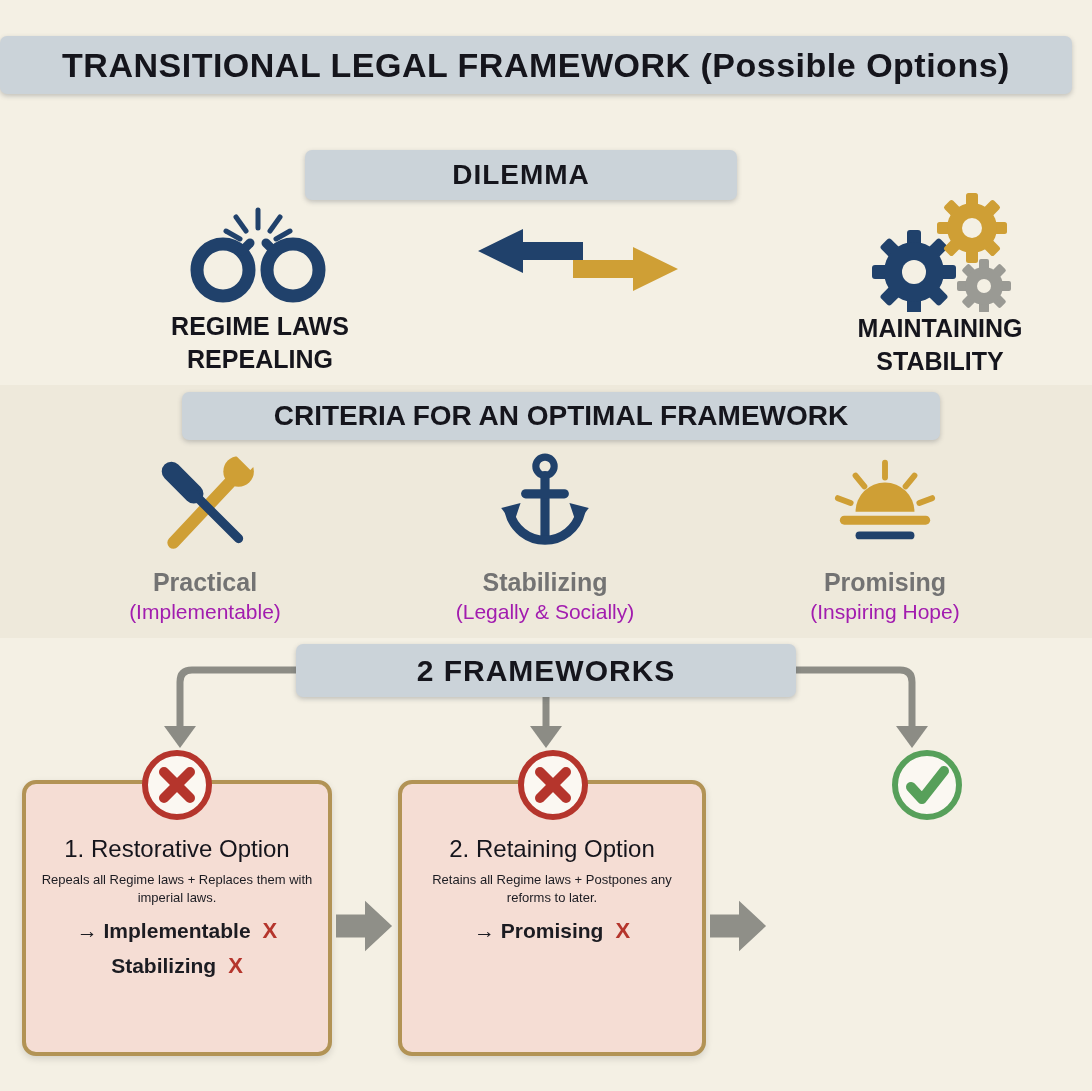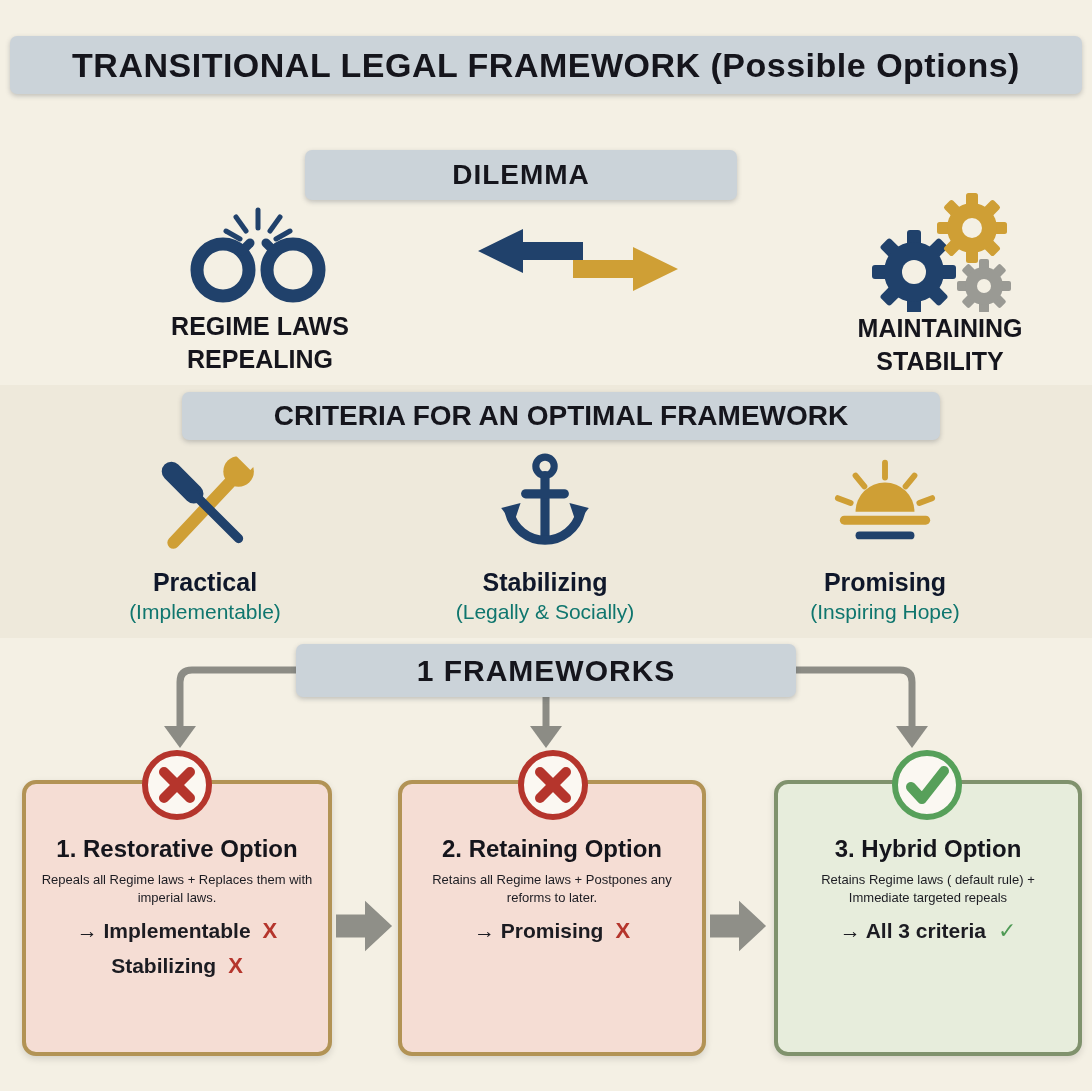--- a/index.html
+++ b/index.html
@@ -1,51 +1,51 @@
 <!DOCTYPE html>
 <html><head>
 <meta charset="utf-8">
 <style>
   html,body{margin:0;padding:0;}
   body{width:1092px;height:1091px;background:#f4f0e4;font-family:"Liberation Sans","DejaVu Sans",sans-serif;color:#1a1a1a;}
   .page{position:relative;width:1092px;height:1091px;overflow:hidden;background:#f4f0e4;}
 
   .banner{position:absolute;display:flex;align-items:center;justify-content:center;background:#cbd3d9;border-radius:7px;box-shadow:0 2px 5px rgba(60,70,80,.28);font-weight:bold;color:#15151c;}
-  .title-banner{left:10px;top:36px;width:1072px;height:58px;font-size:34px;letter-spacing:.5px;}
+  .title-banner{left:0;top:36px;width:1072px;height:58px;font-size:34px;letter-spacing:.5px;}
   .dilemma-banner{left:305px;top:150px;width:432px;height:50px;font-size:28px;letter-spacing:1px;}
   .criteria-band{position:absolute;left:0;top:385px;width:1092px;height:253px;background:#eee9db;}
   .criteria-banner{left:168px;top:392px;width:758px;height:48px;font-size:28px;margin-left:14px;}
   .frameworks-banner{left:296px;top:644px;width:500px;height:53px;font-size:30px;z-index:2;letter-spacing:1px;}
 
   .icon{position:absolute;}
   .dilemma-label{position:absolute;text-align:center;font-weight:bold;font-size:25px;line-height:1.32;color:#15151c;}
   .dl-left{left:105px;top:310px;width:310px;}
   .dl-right{left:790px;top:312px;width:300px;}
 
   .criterion{position:absolute;top:446px;width:300px;text-align:center;}
   .crit-icon{height:118px;display:flex;align-items:center;justify-content:center;}
-  .crit-title{font-size:25px;font-weight:bold;margin-top:4px;color:#0f172a;}
-  .crit-sub{font-size:21px;margin-top:3px;color:#0f766e;}
+  .crit-title{font-size:25px;font-weight:bold;margin-top:4px;color:#737373;}
+  .crit-sub{font-size:21px;margin-top:3px;color:#a21caf;}
   .c1{left:55px;} .c2{left:395px;} .c3{left:735px;}
 
   .connector{position:absolute;left:0;top:640px;width:1092px;height:120px;z-index:1;}
 
   .option-box{position:absolute;top:780px;height:276px;border-radius:14px;border:4px solid;box-sizing:border-box;text-align:center;padding:50px 14px 8px;box-shadow:0 3px 7px rgba(0,0,0,.13);overflow:hidden;z-index:2;}
   .option-red{background:#f5ddd4;border-color:#b29355;}
   .option-green{background:#e7eddc;border-color:#80926d;}
   .box1{left:22px;width:310px;}
   .box2{left:398px;width:308px;}
   .box3{left:774px;width:308px;}
 
   .badge{position:absolute;width:78px;height:78px;z-index:3;}
   .badge1{left:138px;top:746px;}
   .badge2{left:514px;top:746px;}
   .badge3{left:888px;top:746px;}
 
-  .option-title{font-weight:bold;font-size:24px;line-height:1.25;margin-bottom:7px;color:#15151c;}
+  .option-title{font-weight:normal;font-size:24px;line-height:1.25;margin-bottom:7px;color:#15151c;}
   .option-body{font-size:13px;line-height:1.42;color:#1c1c22;}
   .option-results{margin-top:10px;font-size:21px;font-weight:600;color:#1c1c22;}
   .result-line{margin-top:9px;}
   .mark{font-weight:bold;margin-left:12px;font-size:22px;}
   .mark-x{color:#b5352c;}
   .mark-check{color:#4f9a55;}
 
   .flow-arrow{position:absolute;top:898px;width:58px;height:56px;z-index:2;}
   .fa1{left:336px;} .fa2{left:710px;}
 </style>
@@ -174,21 +174,21 @@
 
   <svg class="connector" viewBox="0 0 1092 120">
     <path d="M310 30 H192 Q180 30 180 42 V86" fill="none" stroke="#8c8c85" stroke-width="7" stroke-linecap="round"></path>
     <polygon points="164,86 196,86 180,108" fill="#8c8c85"></polygon>
     <path d="M782 30 H900 Q912 30 912 42 V86" fill="none" stroke="#8c8c85" stroke-width="7" stroke-linecap="round"></path>
     <polygon points="896,86 928,86 912,108" fill="#8c8c85"></polygon>
     <path d="M546 57 V86" fill="none" stroke="#8c8c85" stroke-width="7" stroke-linecap="round"></path>
     <polygon points="530,86 562,86 546,108" fill="#8c8c85"></polygon>
   </svg>
 
-  <div class="banner frameworks-banner">1 FRAMEWORKS</div>
+  <div class="banner frameworks-banner">2 FRAMEWORKS</div>
 
   <svg class="badge badge1" viewBox="0 0 78 78">
     <circle cx="39" cy="39" r="32" fill="#fbf8f2" stroke="#b5352c" stroke-width="6"></circle>
     <line x1="26" y1="26" x2="52" y2="52" stroke="#b5352c" stroke-width="10" stroke-linecap="round"></line>
     <line x1="52" y1="26" x2="26" y2="52" stroke="#b5352c" stroke-width="10" stroke-linecap="round"></line>
   </svg>
   <svg class="badge badge2" viewBox="0 0 78 78">
     <circle cx="39" cy="39" r="32" fill="#fbf8f2" stroke="#b5352c" stroke-width="6"></circle>
     <line x1="26" y1="26" x2="52" y2="52" stroke="#b5352c" stroke-width="10" stroke-linecap="round"></line>
     <line x1="52" y1="26" x2="26" y2="52" stroke="#b5352c" stroke-width="10" stroke-linecap="round"></line>
@@ -222,23 +222,14 @@
       <div class="result-line">
         <span>→ Promising</span><span class="mark mark-x">X</span>
       </div>
     </div>
   </div>
 
   <svg class="flow-arrow fa2" viewBox="0 0 60 56">
     <polygon points="0,16 30,16 30,2 58,28 30,54 30,40 0,40" fill="#8f8f88"></polygon>
   </svg>
 
-  <div class="option-box option-green box3">
-    <div class="option-title">3. Hybrid Option</div>
-    <div class="option-body">Retains Regime laws ( default rule) + Immediate targeted repeals</div>
-    <div class="option-results">
-      <div class="result-line">
-        <span>→ All 3 criteria</span><span class="mark mark-check">✓</span>
-      </div>
-    </div>
-  </div>
 
 </div>
 
 </body></html>

